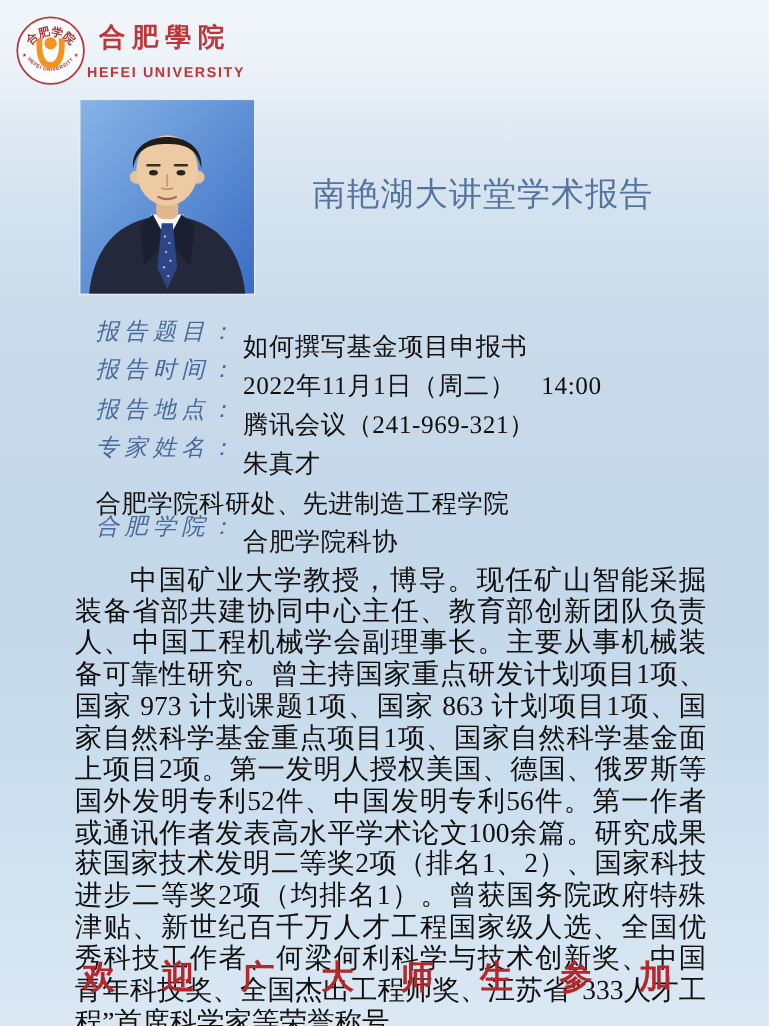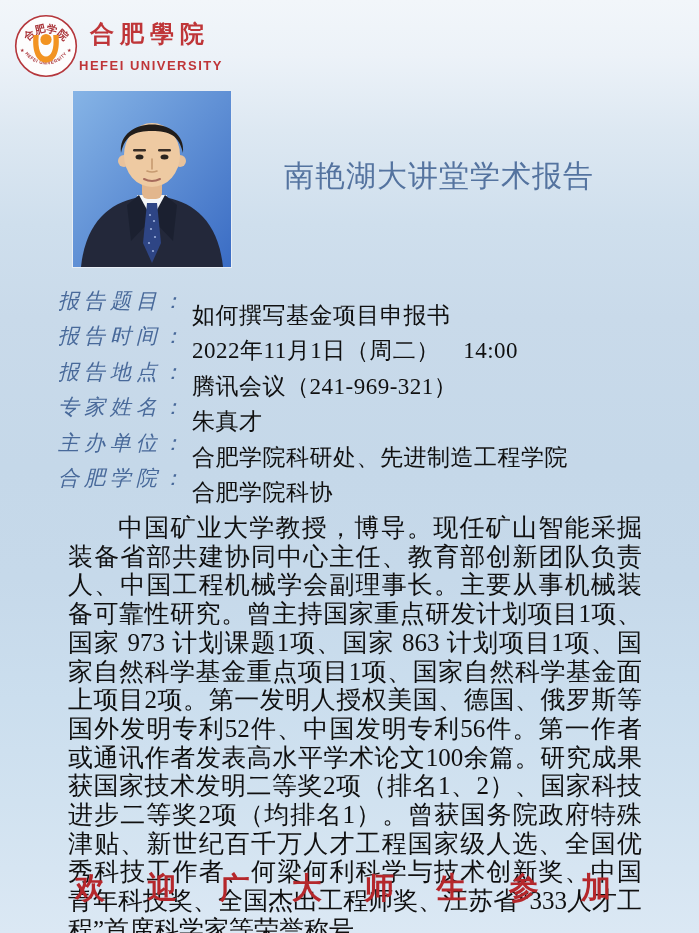--- a/index.html
+++ b/index.html
@@ -28,21 +28,21 @@
   .photo {
     position:absolute; left:72px; top:90px; width:158px; height:176px;
     border:1px solid #e8eef5;
   }
   .page-title {
     position:absolute; left:230px; top:156px; width:418px;
     text-align:center; font-size:30px; color:#54739f;
     letter-spacing:1px; white-space:nowrap;
   }
   
-  .info { position:absolute; left:58px; top:283px; }
+  .info { position:absolute; left:87px; top:283px; }
   .info-row { height:35.5px; display:flex; align-items:center; }
   .info-label {
     width:134px; flex-shrink:0;
     font-size:21px; font-style:italic; color:#48699a; letter-spacing:5px;
     white-space:nowrap;
   }
   .info-value {
     font-size:23px; color:#101010; letter-spacing:0.5px; white-space:nowrap;margin-top:29px;
   }
   
@@ -142,21 +142,20 @@
     </div>
     <div class="info-row">
       <span class="info-label">报告地点：</span>
       <span class="info-value">腾讯会议（241-969-321）</span>
     </div>
     <div class="info-row">
       <span class="info-label">专家姓名：</span>
       <span class="info-value">朱真才</span>
     </div>
     <div class="info-row">
-      <span class="info-label">主办单位：</span>
       <span class="info-value">合肥学院科研处、先进制造工程学院</span>
     </div>
     <div class="info-row">
       <span class="info-label">合肥学院：</span>
       <span class="info-value">合肥学院科协</span>
     </div>
   </div>
 
   <div class="bio">中国矿业大学教授，博导。现任矿山智能采掘装备省部共建协同中心主任、教育部创新团队负责人、中国工程机械学会副理事长。主要从事机械装备可靠性研究。曾主持国家重点研发计划项目1项、国家 973 计划课题1项、国家 863 计划项目1项、国家自然科学基金重点项目1项、国家自然科学基金面上项目2项。第一发明人授权美国、德国、俄罗斯等国外发明专利52件、中国发明专利56件。第一作者或通讯作者发表高水平学术论文100余篇。研究成果获国家技术发明二等奖2项（排名1、2）、国家科技进步二等奖2项（均排名1）。曾获国务院政府特殊津贴、新世纪百千万人才工程国家级人选、全国优秀科技工作者、何梁何利科学与技术创新奖、中国青年科技奖、全国杰出工程师奖、江苏省“333人才工程”首席科学家等荣誉称号。</div>
 

